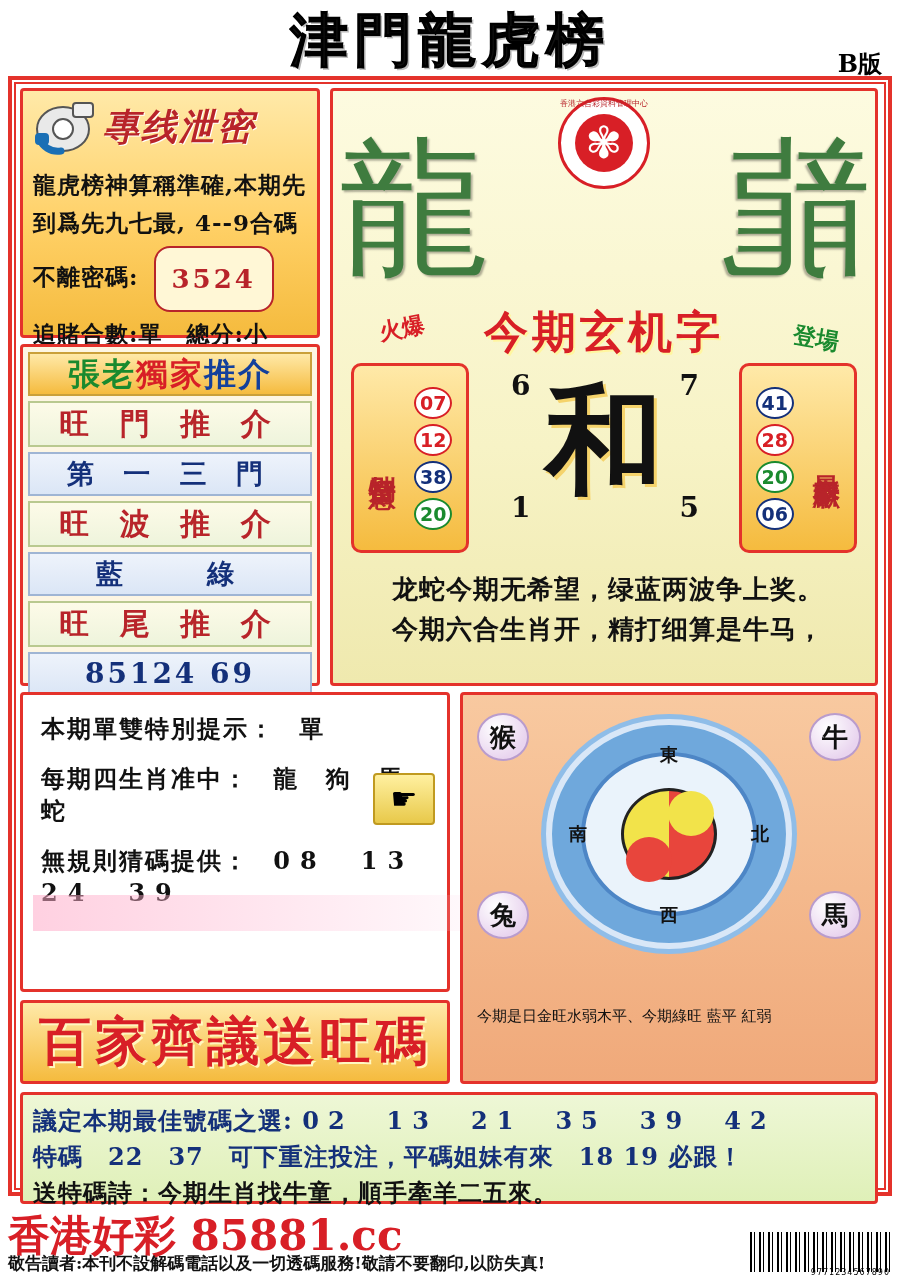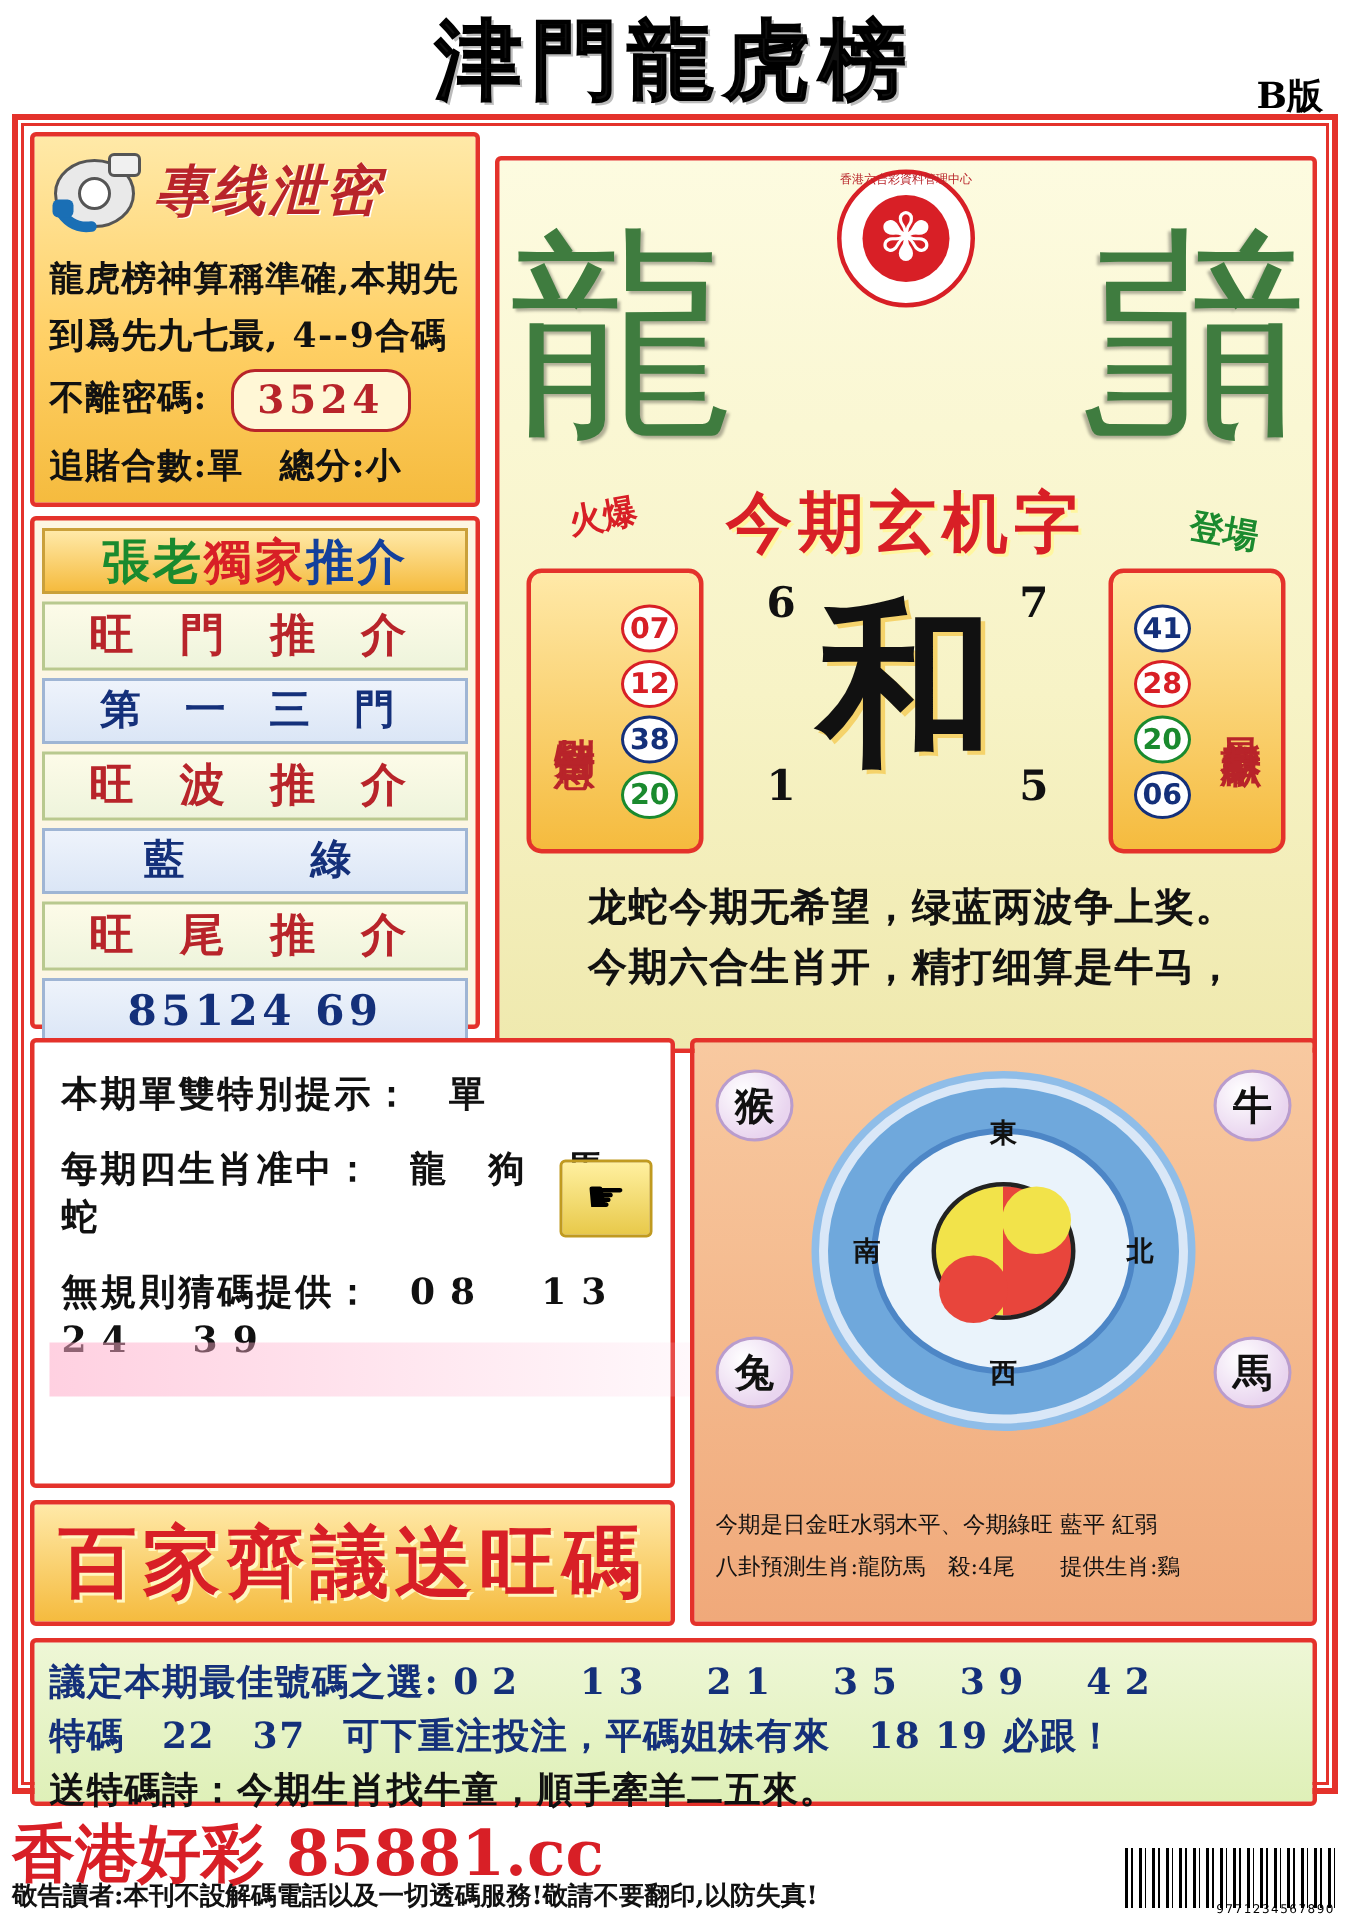--- a/index.html
+++ b/index.html
@@ -73,21 +73,21 @@
   .hotline-line {
     font-size:23px; color:#111; font-weight:bold;
     font-family:"DejaVu Serif","Liberation Serif",serif;
     margin:7px 0 0 2px; letter-spacing:1px; white-space:nowrap;
   }
   .code-pill {
     display:inline-block;
     background:#fff7d6;
     border:2px solid #b8242a;
     border-radius:16px;
-    padding:4px 16px;
+    padding:16px 16px;
     font-size:26px; color:#b8242a; font-weight:bold;
     letter-spacing:3px;
     vertical-align:middle;
     margin-left:6px;
   }
 
   
   #p-zhang {
     left:20px; top:344px; width:300px; height:342px;
     border:3px solid #e4322b;
@@ -128,21 +128,20 @@
   }
   .row-value.num { letter-spacing:3px; font-size:28px; color:#14307a; }
 
   
   #p-dragon {
     left:330px; top:88px; width:548px; height:598px;
     border:3px solid #e4322b;
     background:linear-gradient(180deg,#fdfbe0 0%, #f7f3c6 60%, #efe9ae 100%);
     border-radius:4px;
     overflow:hidden;
-    margin-top:16px;
   }
   .hk-emblem {
     position:absolute; left:50%; transform:translateX(-50%); top:6px;
     width:92px; height:92px; border-radius:50%;
     background:#fff; border:3px solid #d81f26;
     display:flex; align-items:center; justify-content:center;
   }
   .hk-emblem .bauhinia {
     width:58px;height:58px;border-radius:50%;
     background:#d81f26;
@@ -499,21 +498,20 @@
       <div class="bagua-outer"></div>
       <div class="bagua-ring"></div>
       <div class="dir n">東</div>
       <div class="dir w">北</div>
       <div class="dir e">南</div>
       <div class="dir s">西</div>
       <div class="taiji"></div>
     </div>
 
     <div class="bagua-note bn1">今期是日金旺水弱木平、今期綠旺  藍平  紅弱</div>
-    <div class="bagua-note bn2">八卦預測生肖:龍防馬　殺:4尾　　提供生肖:鷄</div>
   </div>
 
   <div class="panel" id="p-bottom">
     <div class="bline">
       <span>議定本期最佳號碼之選:</span>
       <span class="nums">02　13　21　35　39　42</span>
     </div>
     <div class="bline">特碼　22　37　可下重注投注，平碼姐妹有來　18 19 必跟！</div>
     <div class="bline b3">送特碼詩：今期生肖找牛童，順手牽羊二五來。</div>
   </div>

